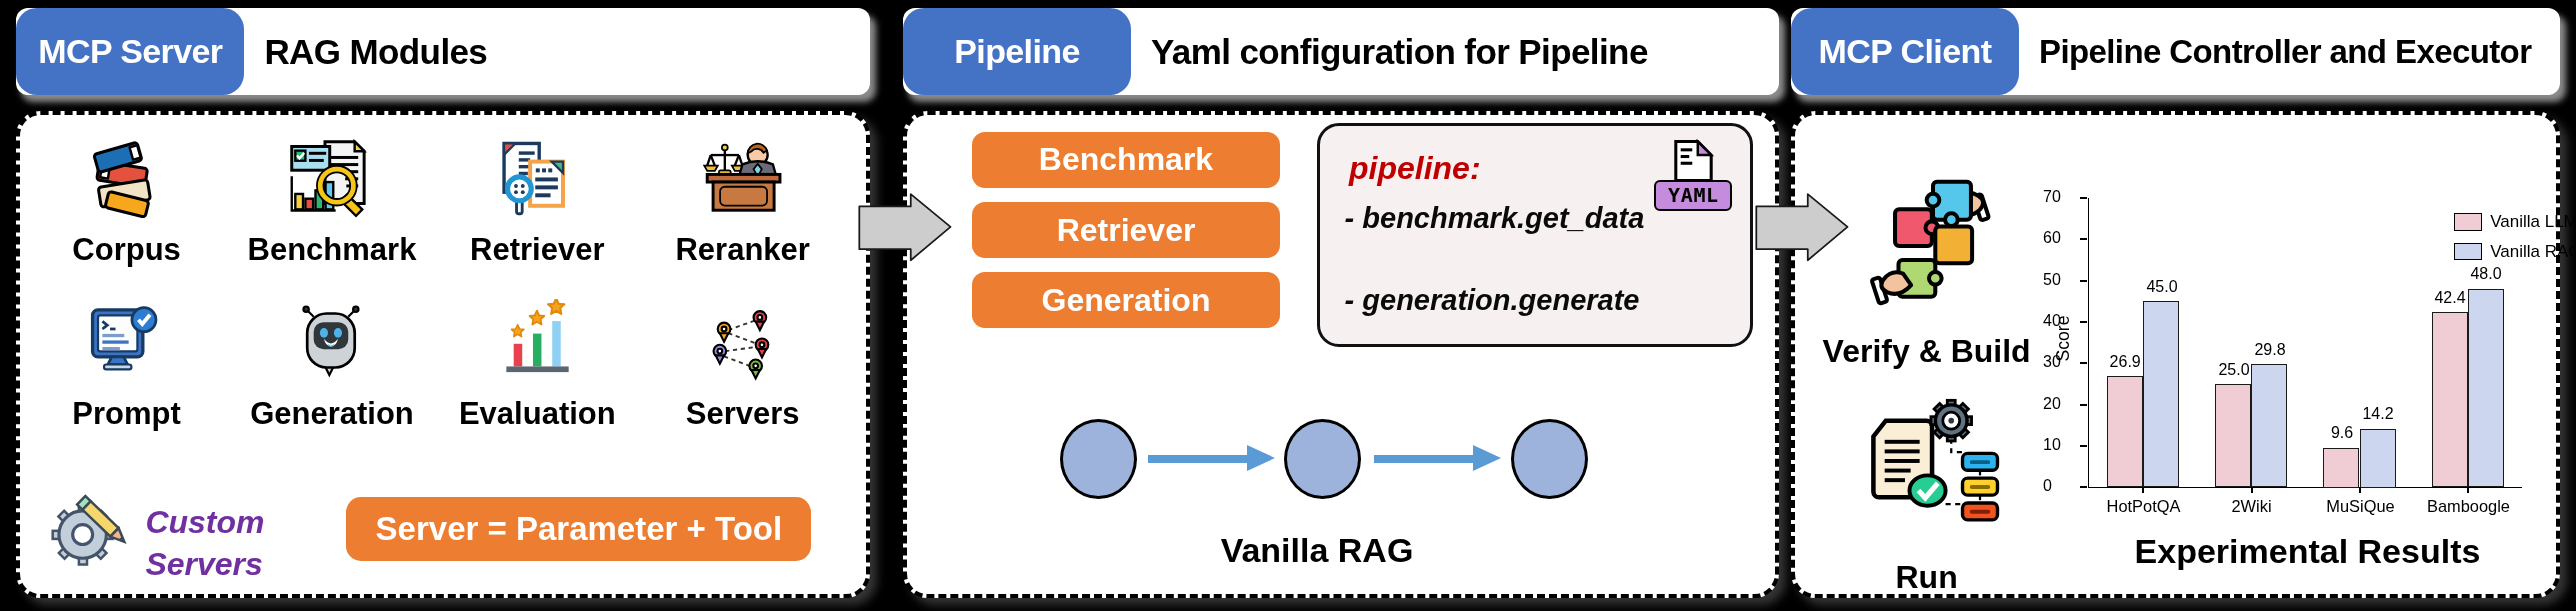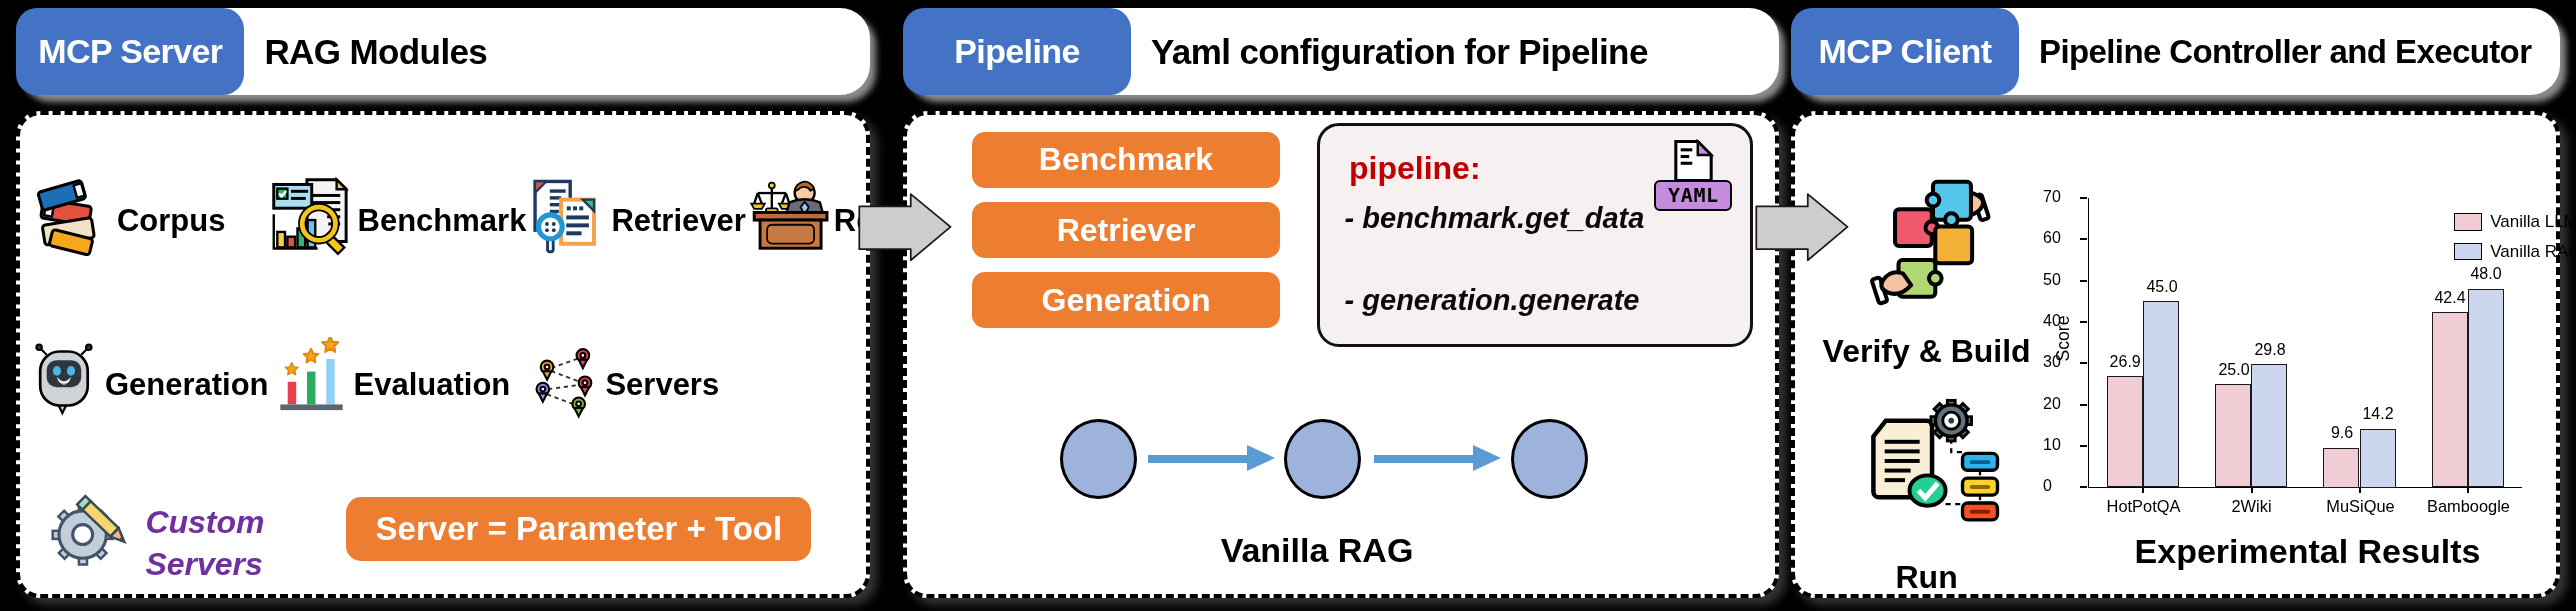--- a/index.html
+++ b/index.html
@@ -1,53 +1,53 @@
 <!DOCTYPE html>
 <html style="font-size:9.4px"><head>
 <meta charset="utf-8">
 <style>
   html,body{margin:0;padding:0;background:#000;}
   body{width:2576px;height:612px;font-family:"Liberation Sans",sans-serif;-webkit-font-smoothing:antialiased;}
   .canvas{position:relative;width:2576px;height:612px;background:#000;overflow:hidden;}
 
   
   .panel{position:absolute;top:8.2px;height:590px;}
-  .panel-header{position:absolute;top:0;left:0;right:0;height:87px;background:#fff;border-radius:30px;
+  .panel-header{position:absolute;top:0;left:0;right:0;height:87px;background:#fff;border-radius:12px;
     box-shadow:5.9px 7px 5.9px rgba(185,185,185,.75);}
   .panel-badge{position:absolute;top:0;left:0;width:228px;height:87px;background:#4472C4;border-radius:21px;
     color:#fff;font-weight:700;font-size:34px;display:flex;align-items:center;justify-content:center;letter-spacing:-0.6px;}
   .panel-title{position:absolute;left:248px;right:9.4px;top:0;height:87px;display:flex;align-items:center;
     font-weight:700;font-size:35px;color:#000;letter-spacing:-0.6px;white-space:nowrap;}
   .panel-body{position:absolute;top:103px;left:0;right:0;bottom:0;background:#fff;border:4.1px dashed #000;
     border-radius:24.6px;box-shadow:7px 7px 9.4px rgba(150,150,150,.35);}
 
   #panel-server{left:16.4px;width:854px;}
   #panel-pipeline{left:903px;width:876px;}
   #panel-client{left:1791px;width:769px;}
   #panel-client .panel-title{font-size:33px;}
 
   
   .modules{position:absolute;top:20px;left:3.5px;right:21px;height:328px;display:grid;
     grid-template-columns:repeat(4,1fr);grid-template-rows:1fr 1fr;}
-  .module{display:flex;flex-direction:row;align-items:center;}
+  .module{display:flex;flex-direction:column;align-items:center;}
   .micon{height:89px;display:flex;align-items:flex-end;justify-content:center;}
   .mlabel{margin-top:8.2px;font-size:31px;font-weight:700;color:#000;}
 
   .custom-icon{position:absolute;left:28px;top:379px;}
   .custom-text{position:absolute;left:125px;top:386px;font-size:32px;font-weight:700;font-style:italic;
     color:#7030A0;line-height:1.32;}
   .formula-btn{position:absolute;left:326px;top:382px;width:465px;height:64px;background:#ED7D31;border-radius:15px;
     color:#fff;font-size:33px;font-weight:700;display:flex;align-items:center;justify-content:center;}
 
   
   .stage{position:absolute;left:65px;width:308px;height:56px;background:#ED7D31;border-radius:13px;color:#fff;
     font-size:32px;font-weight:700;display:flex;align-items:center;justify-content:center;}
   .codebox{position:absolute;left:410px;top:8.2px;width:430px;height:218px;background:#F6F1F0;border:3.5px solid #111;
     border-radius:22px;}
-  .code-keyword{position:absolute;left:29px;top:23.4px;font-size:32px;font-weight:700;color:#C00000;}
+  .code-keyword{position:absolute;left:29px;top:23.4px;font-size:32px;font-weight:700;font-style:italic;color:#C00000;}
   .code-line{position:absolute;left:24.6px;font-size:29px;font-weight:700;font-style:italic;color:#0a0a0a;white-space:nowrap;}
   .yaml-icon{position:absolute;right:17.6px;top:13px;width:78px;text-align:center;}
   .yaml-banner{margin-top:-4.7px;background:#C58BDD;border:2.9px solid #000;border-radius:5.9px;
     font-family:"DejaVu Sans Mono",monospace;font-weight:700;font-size:20px;color:#000000;padding:1.8px 0;letter-spacing:0.6px;}
 
   .node{position:absolute;top:304px;width:77px;height:80px;border-radius:50%;background:#9EB3DC;border:3.5px solid #000;box-sizing:border-box;}
   .farrow{position:absolute;top:340px;height:7.6px;background:#5B9BD5;}
   .farrow::after{content:"";position:absolute;right:-27px;top:-10px;border-left:28px solid #5B9BD5;
     border-top:13.5px solid transparent;border-bottom:13.5px solid transparent;}
   .flow-label{position:absolute;left:0;top:416px;width:820px;text-align:center;font-size:34px;font-weight:700;color:#000;}
@@ -202,20 +202,40 @@
               <path d="M74,46 q26,-11 52,0 l5,18 h-62 z" fill="#6A6A78" stroke="#000" stroke-width="4"></path>
               <path d="M100,45 l7,9 -7,13 -7,-13 z" fill="#7FD4EA" stroke="#000" stroke-width="3"></path>
               <rect x="14" y="63" width="124" height="13" fill="#BE6A3C" stroke="#000" stroke-width="5"></rect>
               <rect x="24" y="76" width="104" height="48" fill="#C87941" stroke="#000" stroke-width="5"></rect>
               <rect x="36" y="84" width="80" height="32" rx="8" fill="none" stroke="#000" stroke-width="3"></rect>
             </svg>
           </div>
           <div class="mlabel">Reranker</div>
         </div>
 
+        <div class="module">
+          <div class="micon">
+            <svg width="82" height="88" viewBox="0 0 150 145">
+              <rect x="12" y="10" width="92" height="86" rx="10" fill="#3A74C2" stroke="#173A63" stroke-width="6"></rect>
+              <rect x="22" y="20" width="72" height="66" rx="4" fill="#FDFDFD" stroke="#173A63" stroke-width="4"></rect>
+              <path d="M30,31 l9,7 -9,7" fill="none" stroke="#173A63" stroke-width="5"></path>
+              <line x1="44" y1="45" x2="54" y2="45" stroke="#173A63" stroke-width="5"></line>
+              <g>
+                  <rect x="30" y="54" width="40" height="6" fill="#7E9CC9"></rect>
+                  <rect x="30" y="66" width="48" height="6" fill="#3A74C2"></rect>
+                  <rect x="30" y="78" width="32" height="6" fill="#7E9CC9"></rect>
+                </g>
+              <path d="M47,96 h22 l7,14 h-36 z" fill="#3A74C2" stroke="#173A63" stroke-width="5"></path>
+              <rect x="33" y="110" width="50" height="9" rx="4" fill="#CBD6E4" stroke="#173A63" stroke-width="4"></rect>
+              <circle cx="106" cy="28" r="22" fill="#2D7DD2" stroke="#173A63" stroke-width="5"></circle>
+              <path d="M96,28 l7,8 14,-17" fill="none" stroke="#fff" stroke-width="7"></path>
+            </svg>
+          </div>
+          <div class="mlabel">Prompt</div>
+        </div>
 
         <div class="module">
           <div class="micon">
             <svg width="81" height="88" viewBox="0 0 150 145">
               <g stroke="#000" stroke-width="4">
                 <line x1="42" y1="22" x2="30" y2="10"></line>
                   <line x1="106" y1="22" x2="118" y2="10"></line>
                 <circle cx="28" cy="8" r="5" fill="#30383D"></circle>
                   <circle cx="120" cy="8" r="5" fill="#30383D"></circle>
               </g>

